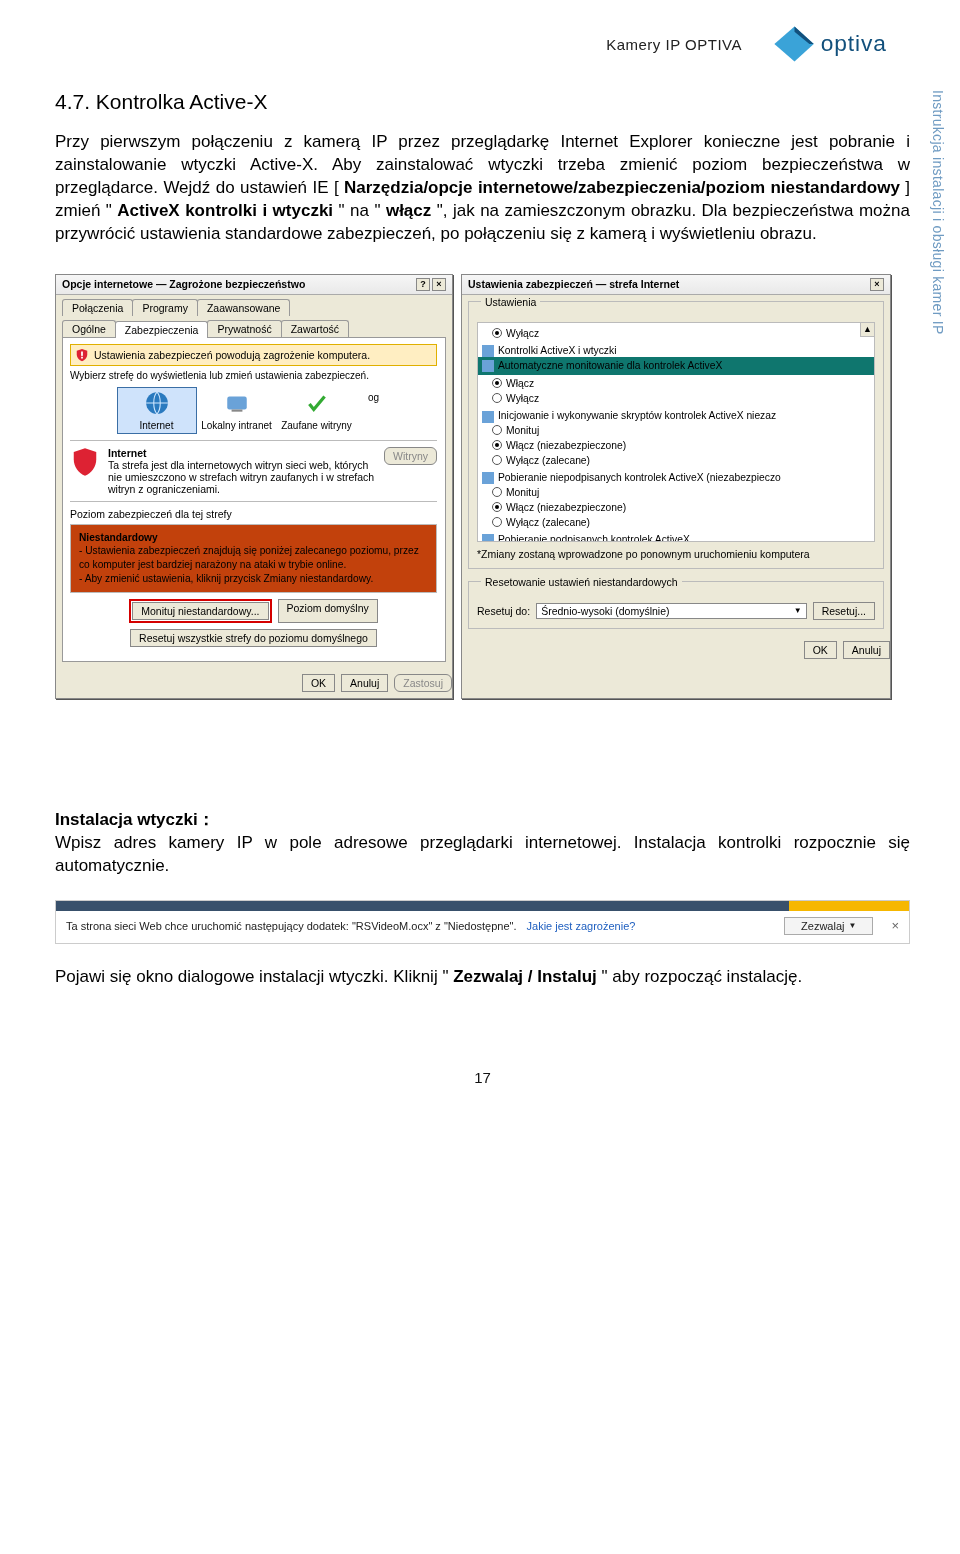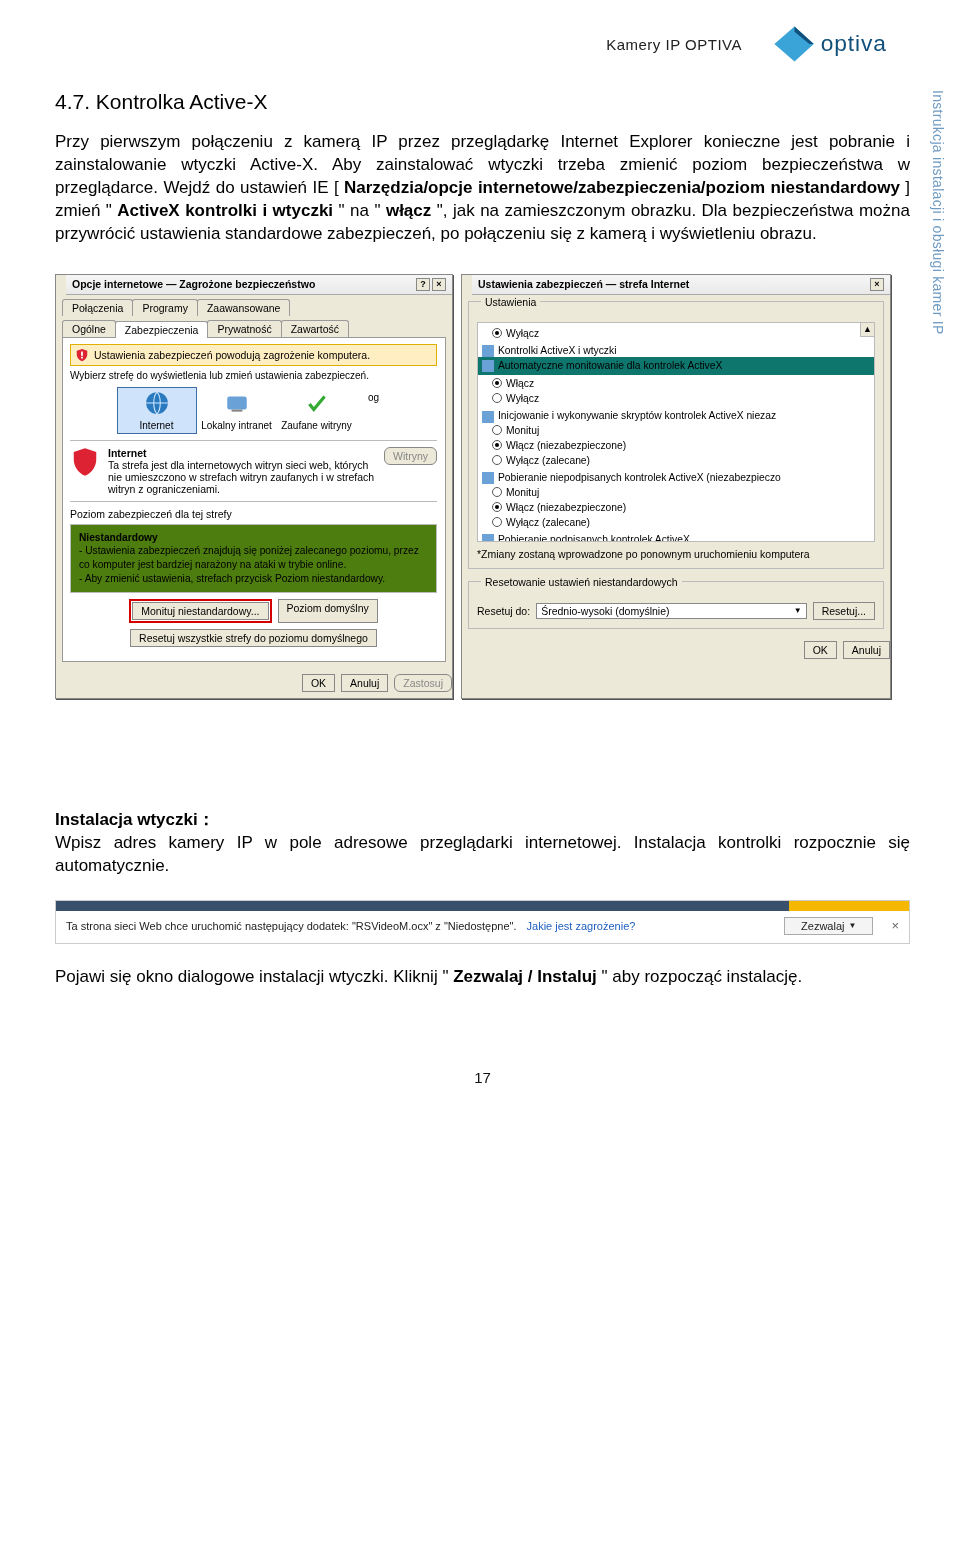--- a/index.html
+++ b/index.html
@@ -55,21 +55,21 @@
     box-shadow: 1px 1px 0 #555;
     font-size: 10.5px;
     color: #000;
     display: flex; flex-direction: column;
   }
   .win-title {
     background: linear-gradient(#f6f6f6,#e9e9e9);
     border-bottom: 1px solid #aaa;
     padding: 3px 6px;
     font-weight: bold;
-    display:flex; align-items:center; justify-content:space-between;margin-left:10px;
+    display:flex; align-items:center; justify-content:space-between;
   }
   .title-btns { display:flex; gap:2px; }
   .title-btn {
     width:14px;height:13px;border:1px solid #888;background:#ece9d8;
     font-size:9px;line-height:11px;text-align:center;font-family:Arial;
   }
   .tabs { display:flex; flex-wrap:wrap; padding: 4px 6px 0 6px; gap:0; }
   .tab {
     border:1px solid #999;border-bottom:none;padding:2px 9px;
     background:#ece9d8; margin-right:-1px; font-size:10.5px;
@@ -90,21 +90,21 @@
   .zone{
     width:80px;text-align:center;font-size:10px;padding:2px;
     border:1px solid transparent;
   }
   .zone.sel{border:1px solid #3a6ea5;background:#cfe3fb;}
   .zone-icon{width:26px;height:26px;display:inline-block;}
   .zone-label{margin-top:2px;}
   .hr{border-top:1px solid #bbb;margin:6px 0;}
   .boxed{
     border:1px solid #bbb;padding:6px 8px;margin-top:4px;
-    background:#4d7c0f;font-size:10.2px;line-height:1.35;
+    background:#c2410c;font-size:10.2px;line-height:1.35;
   }
   .btn{
     display:inline-block;border:1px solid #888;background:#ece9d8;
     padding:2px 8px;font-size:10.5px;
   }
   .btn.disabled{color:#888;border-radius:6px;}
   .btn-row{display:flex;justify-content:flex-end;gap:6px;padding:6px 0;}
   .chk{display:flex;align-items:flex-start;gap:5px;margin-top:6px;font-size:10.2px;}
   .fieldset{
     border:1px solid #bbb;margin:6px;padding:8px;background:#ece9d8;
@@ -251,21 +251,21 @@
             <b>Internet</b><br>
             <span>Ta strefa jest dla internetowych witryn sieci web, których nie umieszczono w strefach witryn zaufanych i w strefach witryn z ograniczeniami.</span>
           </div>
           <span class="btn disabled">Witryny</span>
         </div>
         <div class="hr"></div>
         <div>Poziom zabezpieczeń dla tej strefy</div>
         <div class="boxed">
           <b>Niestandardowy</b><br>
           <span>- Ustawienia zabezpieczeń znajdują się poniżej zalecanego poziomu, przez co komputer jest bardziej narażony na ataki w trybie online.</span><br>
-          <span>- Aby zmienić ustawienia, strefach przycisk Poziom niestandardowy.</span>
+          <span>- Aby zmienić ustawienia, kliknij przycisk Zmiany niestandardowy.</span>
         </div>
         <div class="two-btn-row">
           <span class="red-box">
             <span class="btn">Monituj niestandardowy...</span>
           </span>
           <span class="btn">Poziom domyślny</span>
         </div>
         <div class="one-btn-row">
           <span class="btn">Resetuj wszystkie strefy do poziomu domyślnego</span>
         </div>

